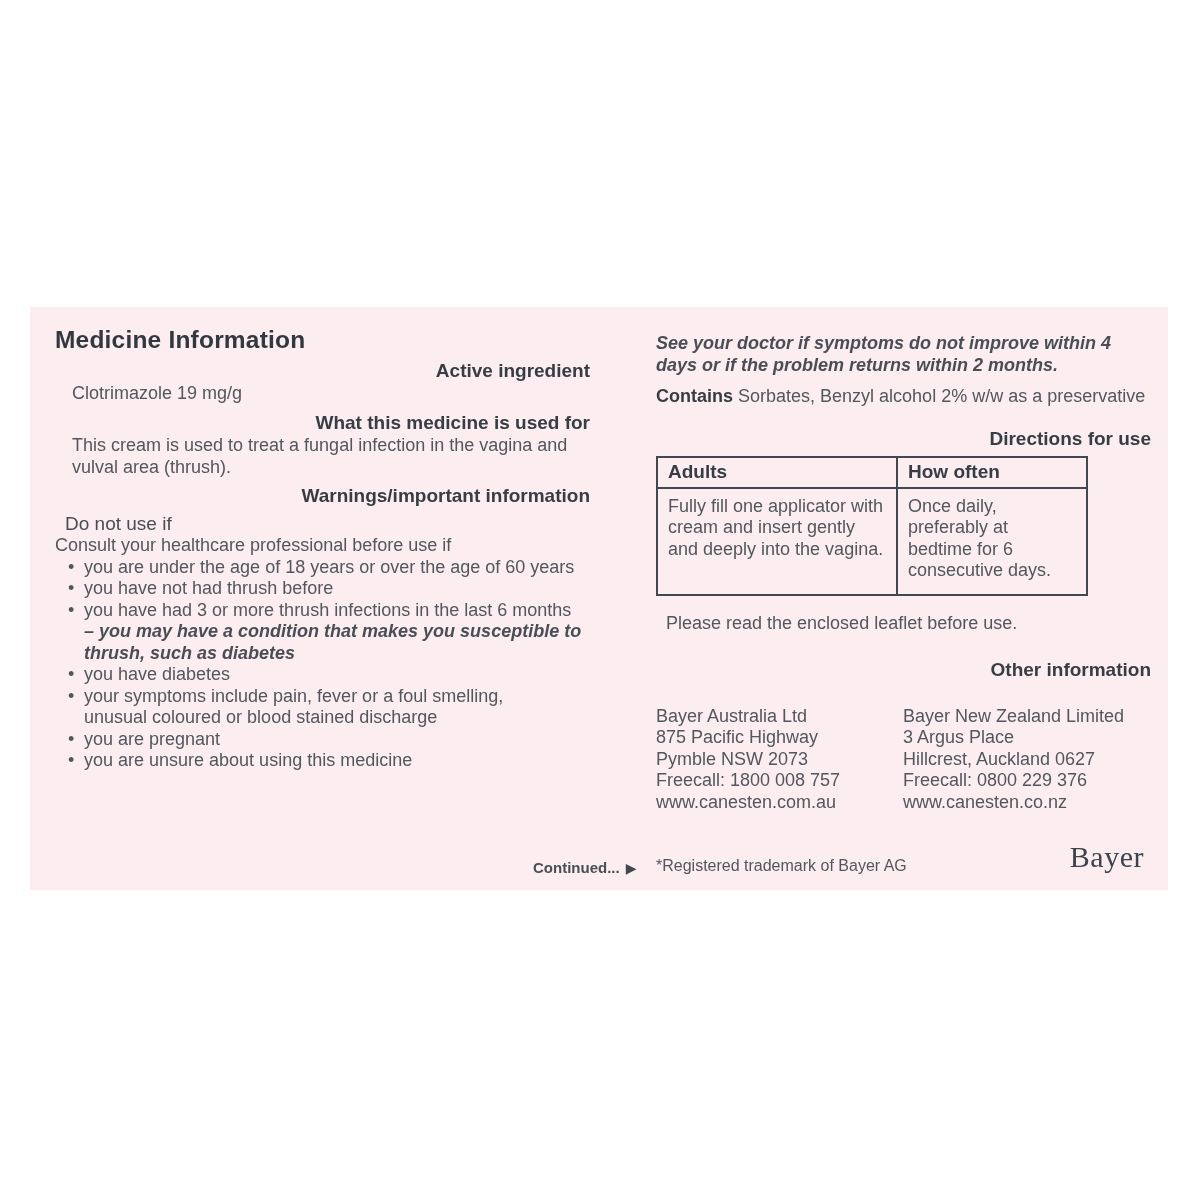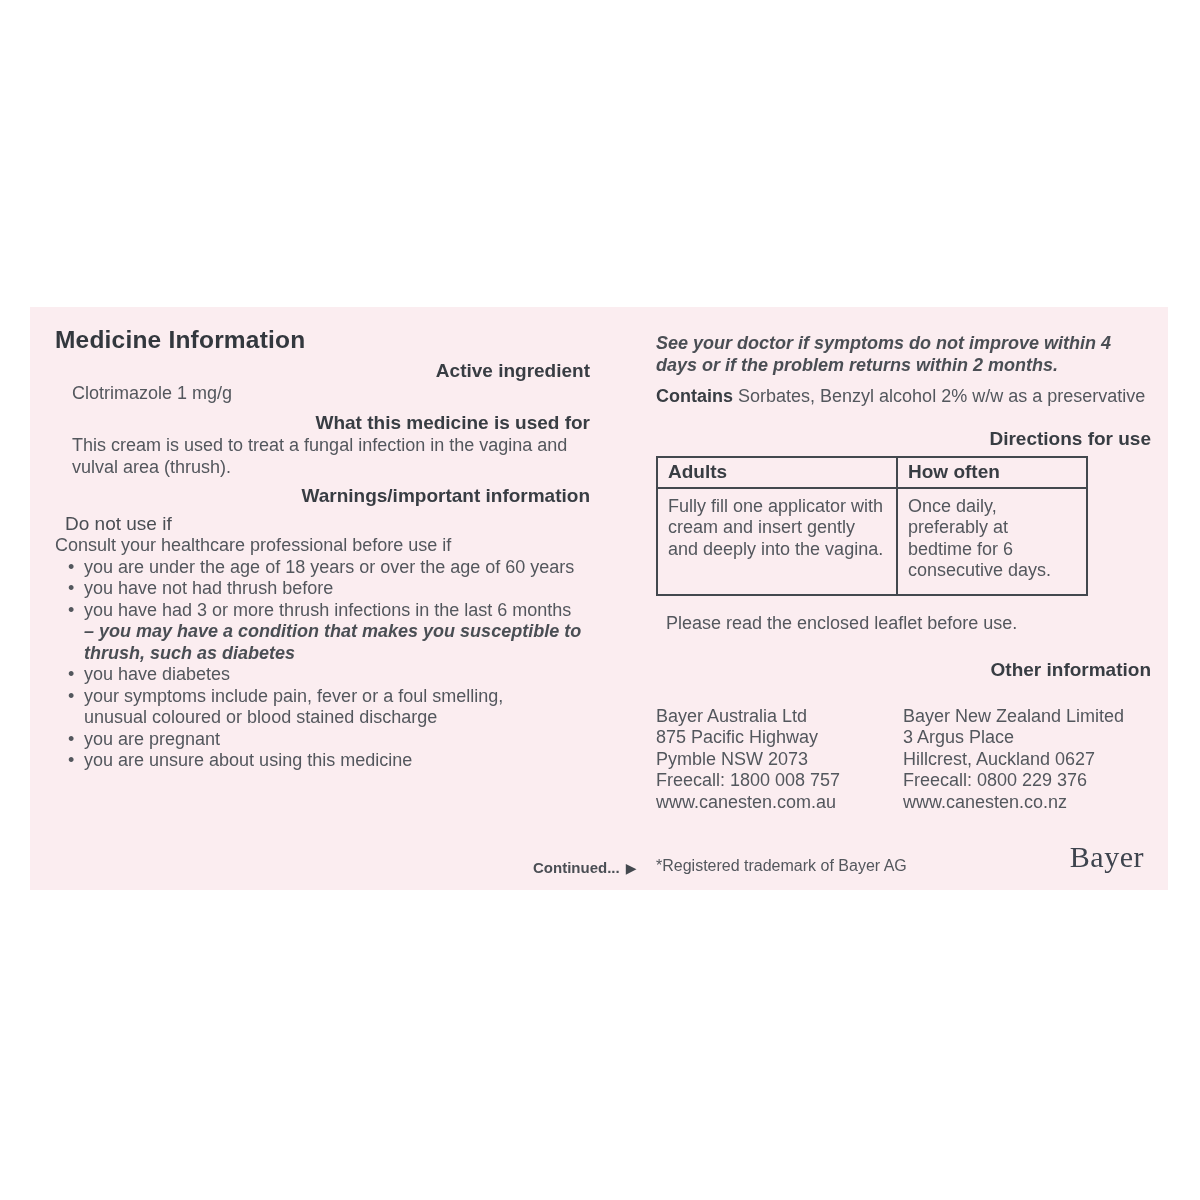--- a/index.html
+++ b/index.html
@@ -55,21 +55,21 @@
 </style>
 </head>
 <body>
 
 <div class="panel">
 
   <div class="col-left">
     <div class="title">Medicine Information</div>
 
     <div class="h2">Active ingredient</div>
-    <div class="indent">Clotrimazole 1 mg/g</div>
+    <div class="indent">Clotrimazole 19 mg/g</div>
 
     <div class="h2">What this medicine is used for</div>
     <div class="indent" style="width:505px;">This cream is used to treat a fungal infection in the vagina and vulval area (thrush).</div>
 
     <div class="h2">Warnings/important information</div>
     <div class="subhead">Do not use if</div>
 
 
     <div>Consult your healthcare professional before use if</div>
 

